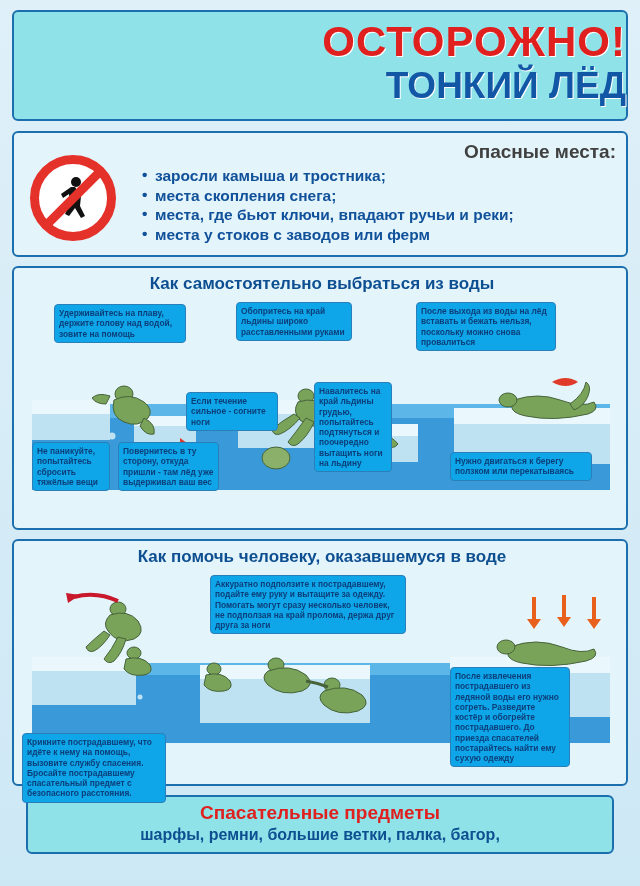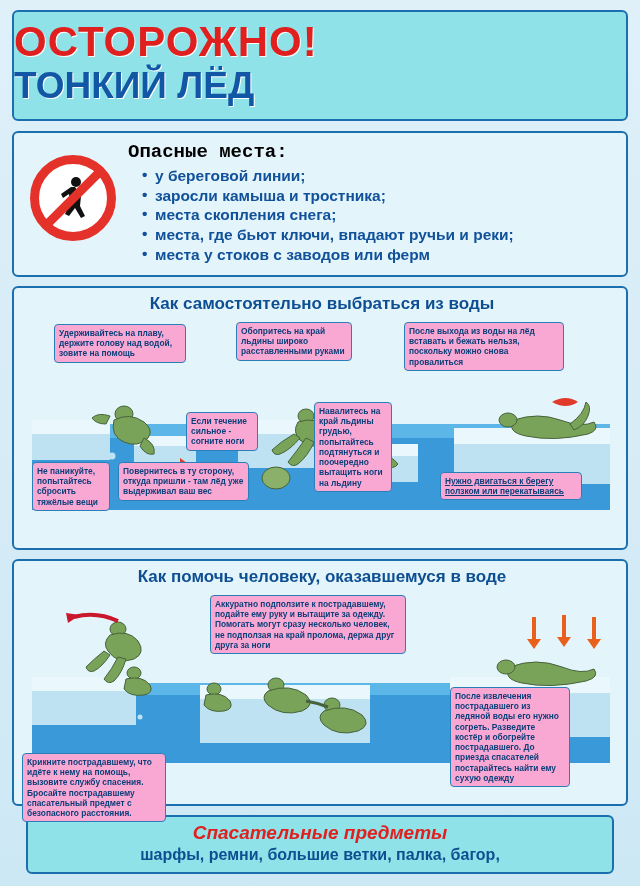--- a/index.html
+++ b/index.html
@@ -20,21 +20,21 @@
     background: linear-gradient(180deg, #dff0f9 0%, #cde8f5 100%);
     box-sizing: border-box;
     padding: 10px 12px;
   }
 
   
   .title-box {
     border: 2px solid #1b6fae;
     border-radius: 6px;
     background: #8fe3e8;
-    text-align: left;
+    text-align: right;
     padding: 8px 0 12px 0;
     margin-bottom: 10px;
   }
   .title-main {
     font-size: 42px;
     font-weight: bold;
     color: #e01f1f;
     letter-spacing: 1px;
     line-height: 1.05;
     text-shadow: 1px 1px 0 #ffffff;
@@ -97,26 +97,25 @@
     left: 20px;
     top: 12px;
     width: 32px;
     height: 44px;
   }
   .danger-text {
     flex: 1 1 auto;
     padding-left: 6px;
   }
   .danger-head {
-    text-align: left;
+    text-align: right;
     font-size: 19px;
     font-weight: bold;
-    color: #000000;
+    color: #404040;
     margin-bottom: 3px;
-    font-family: Liberation Mono, monospace;
   }
   .danger-list {
     margin: 0;
     padding: 0 0 0 14px;
     list-style: none;
   }
   .danger-list li {
     font-size: 15.5px;
     color: #10519a;
     font-weight: bold;
@@ -136,21 +135,21 @@
   .scene {
     position: relative;
     width: 100%;
     height: 232px;
   }
   .scene.small { height: 215px; }
   .scene svg { position: absolute; left: 0; top: 0; }
 
   .callout {
     position: absolute;
-    background: #f9a8d4;
+    background: #0ea5e9;
     border: 1px solid #2b7fb8;
     border-radius: 4px;
     font-size: 8.4px;
     line-height: 1.22;
     color: #0c3f79;
     font-weight: bold;
     padding: 3px 4px;
     box-sizing: border-box;
   }
 
@@ -161,21 +160,20 @@
     background: #8fe3e8;
     margin: 0 14px 6px 14px;
     text-align: center;
     padding: 5px 4px 7px 4px;
   }
   .rescue-title {
     font-size: 19px;
     font-weight: bold;
     color: #e01f1f;
     line-height: 1.15;
-    font-style: italic;
   }
   .rescue-body {
     font-size: 16px;
     font-weight: bold;
     color: #0d4f91;
     line-height: 1.25;
     margin-top: 1px;
   }
 </style>
 </head>
@@ -193,21 +191,20 @@
       <div class="nosign">
         <svg class="walker" viewBox="0 0 32 44">
           <circle cx="17" cy="6" r="5" fill="#111"></circle>
           <path d="M16 11 L22 20 L21 30 L26 40 L22 42 L16 32 L10 40 L6 38 L11 27 L10 18 L4 22 L2 18 L12 11 Z" fill="#111"></path>
         </svg>
         <div class="bar"></div>
       </div>
       <div class="danger-text">
         <div class="danger-head">Опасные места:</div>
         <ul class="danger-list">
-          <li>у береговой линии;</li>
           <li>заросли камыша и тростника;</li>
           <li>места скопления снега;</li>
           <li>места, где бьют ключи, впадают ручьи и реки;</li>
           <li>места у стоков с заводов или ферм</li>
         </ul>
       </div>
     </div>
   </div>
 
   <div class="section">
@@ -258,26 +255,26 @@
         <g fill="#7aa35a" stroke="#46633a" stroke-width="1">
           <path d="M500 104 q24 -8 46 0 q22 8 34 2 q6 8 -6 12 q-34 8 -62 2 q-20 -4 -12 -16 z"></path>
           <ellipse cx="494" cy="104" rx="9" ry="7"></ellipse>
           <path d="M556 108 q14 -10 16 -22 q6 4 2 14 q-4 10 -14 14 z"></path>
         </g>
         <path d="M538 86 q14 -8 26 0 q-12 8 -26 0 z" fill="#e03b2a"></path>
       </svg>
 
       <div class="callout" style="left:40px; top:8px; width:132px;">Удерживайтесь на плаву, держите голову над водой, зовите на помощь</div>
       <div class="callout" style="left:222px; top:6px; width:116px;">Обопритесь на край льдины широко расставленными руками</div>
-      <div class="callout" style="left:390px; top:6px; width:160px;">После выхода из воды на лёд вставать и бежать нельзя, поскольку можно снова провалиться</div>
-      <div class="callout" style="left:172px; top:96px; width:72px;">Если течение сильное - согните ноги</div>
+      <div class="callout" style="left:402px; top:6px; width:140px;">После выхода из воды на лёд вставать и бежать нельзя, поскольку можно снова провалиться</div>
+      <div class="callout" style="left:172px; top:96px; width:92px;">Если течение сильное - согните ноги</div>
       <div class="callout" style="left:300px; top:86px; width:78px;">Навалитесь на край льдины грудью, попытайтесь подтянуться и поочередно вытащить ноги на льдину</div>
       <div class="callout" style="left:18px; top:146px; width:78px;">Не паникуйте, попытайтесь сбросить тяжёлые вещи</div>
-      <div class="callout" style="left:104px; top:146px; width:131px;">Повернитесь в ту сторону, откуда пришли - там лёд уже выдерживал ваш вес</div>
-      <div class="callout" style="left:426px; top:156px; width:142px;text-decoration:underline;">Нужно двигаться к берегу ползком или перекатываясь</div>
+      <div class="callout" style="left:104px; top:146px; width:101px;">Повернитесь в ту сторону, откуда пришли - там лёд уже выдерживал ваш вес</div>
+      <div class="callout" style="left:436px; top:156px; width:142px;">Нужно двигаться к берегу ползком или перекатываясь</div>
     </div>
   </div>
 
   <div class="section">
     <div class="section-title">Как помочь человеку, оказавшемуся в воде</div>
     <div class="scene small">
       <svg width="612" height="215" viewBox="0 0 612 215">
 
         <rect x="18" y="94" width="578" height="80" fill="#3a9ad9"></rect>
         <rect x="18" y="94" width="578" height="12" fill="#5cb6e8"></rect>

